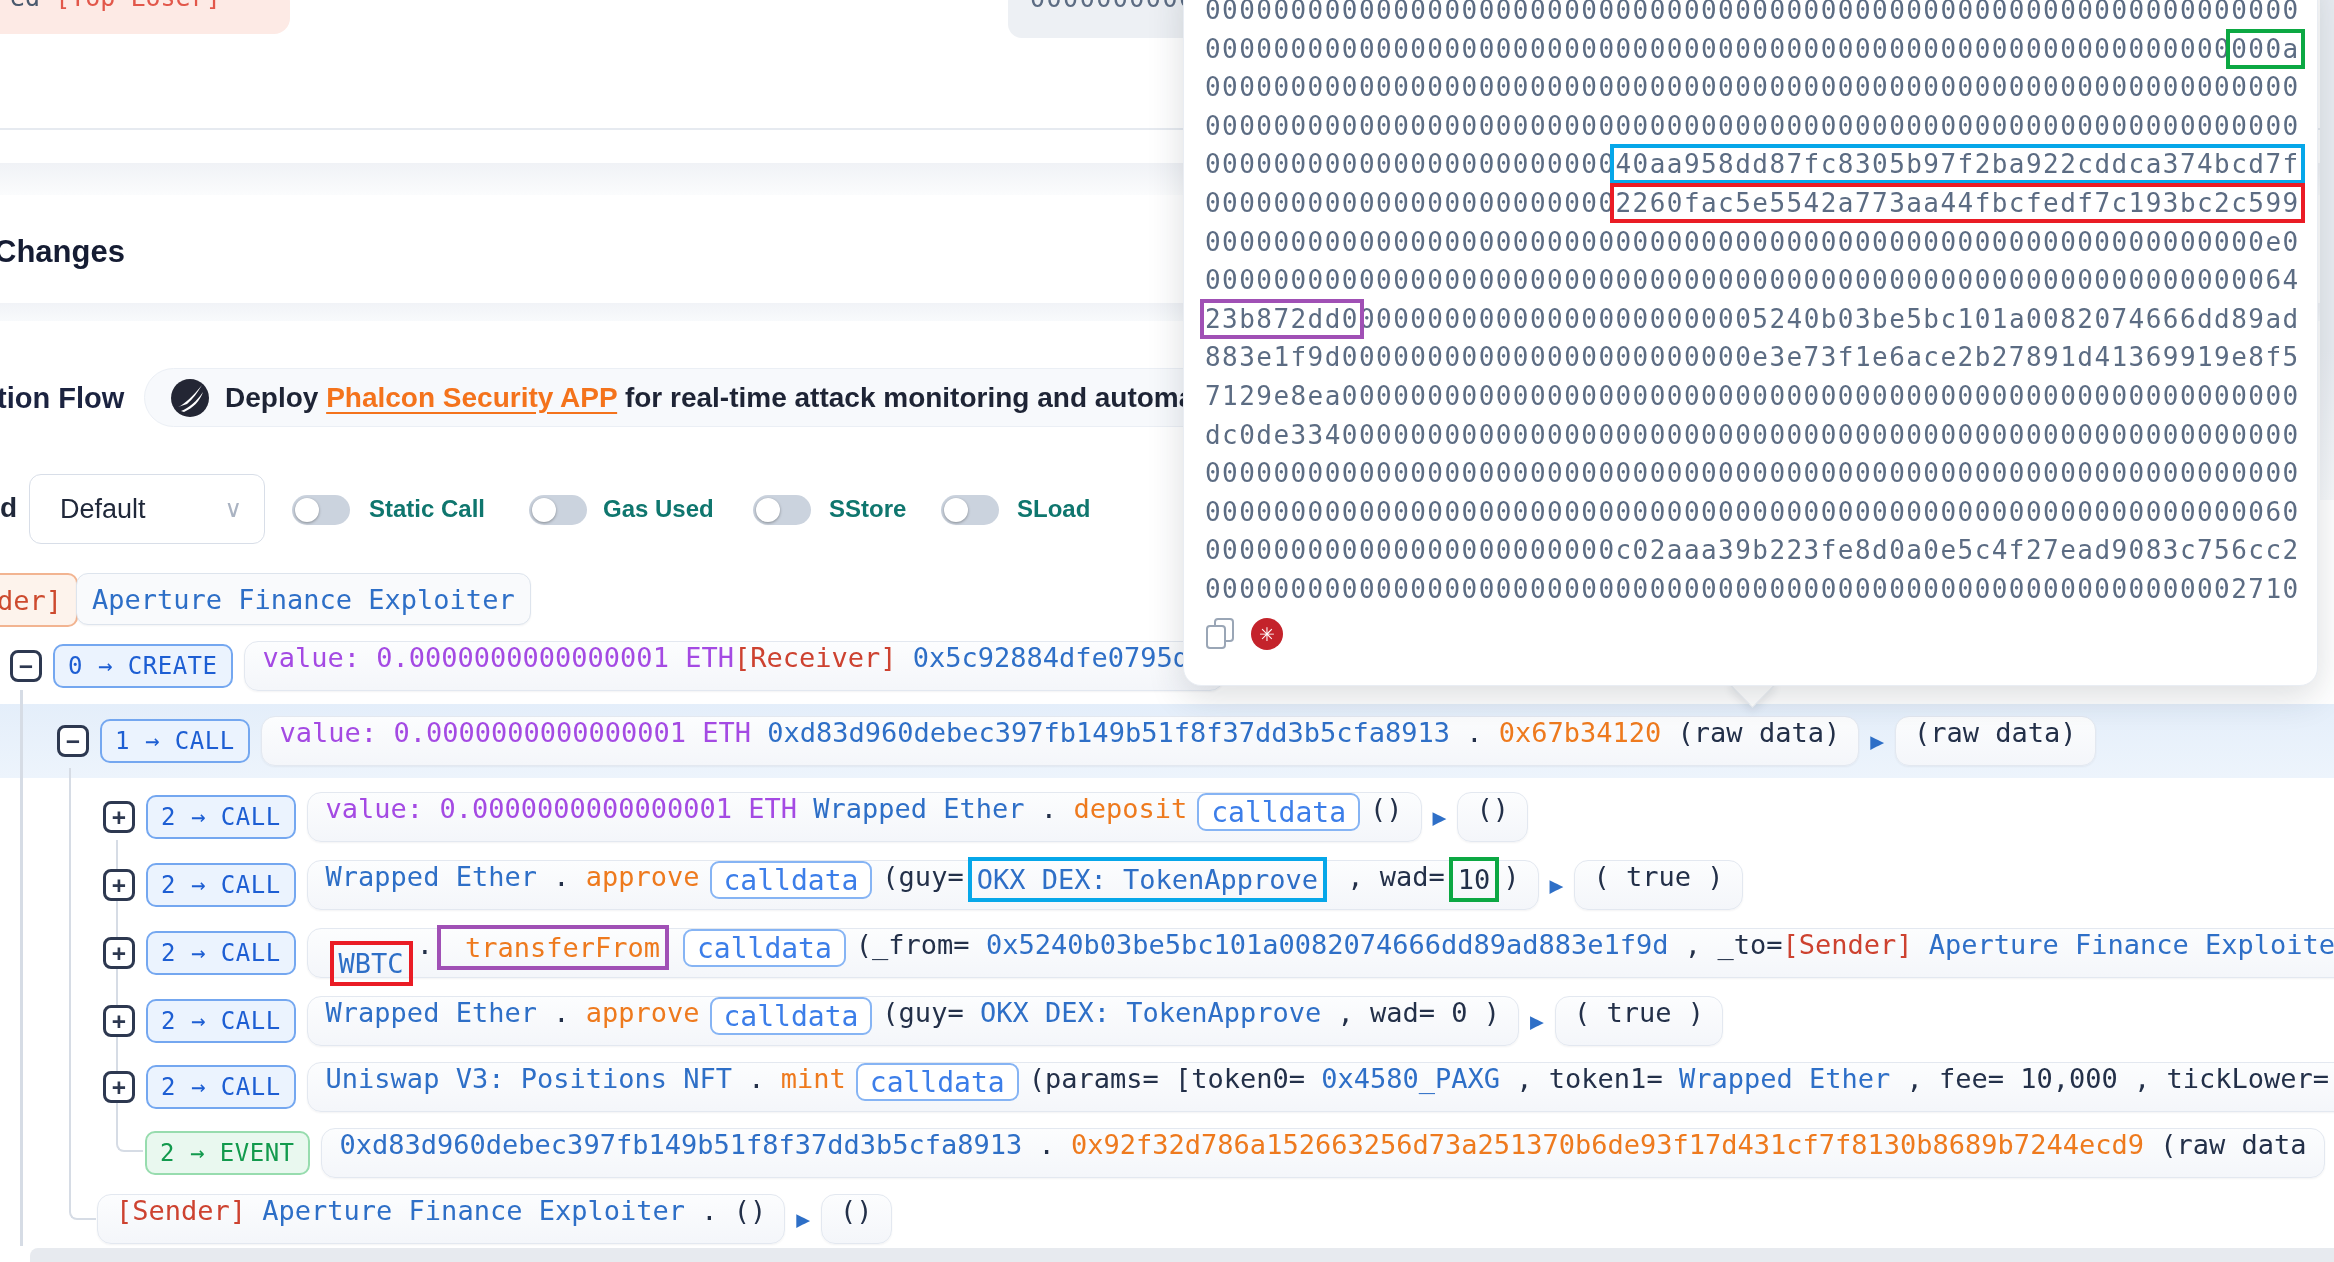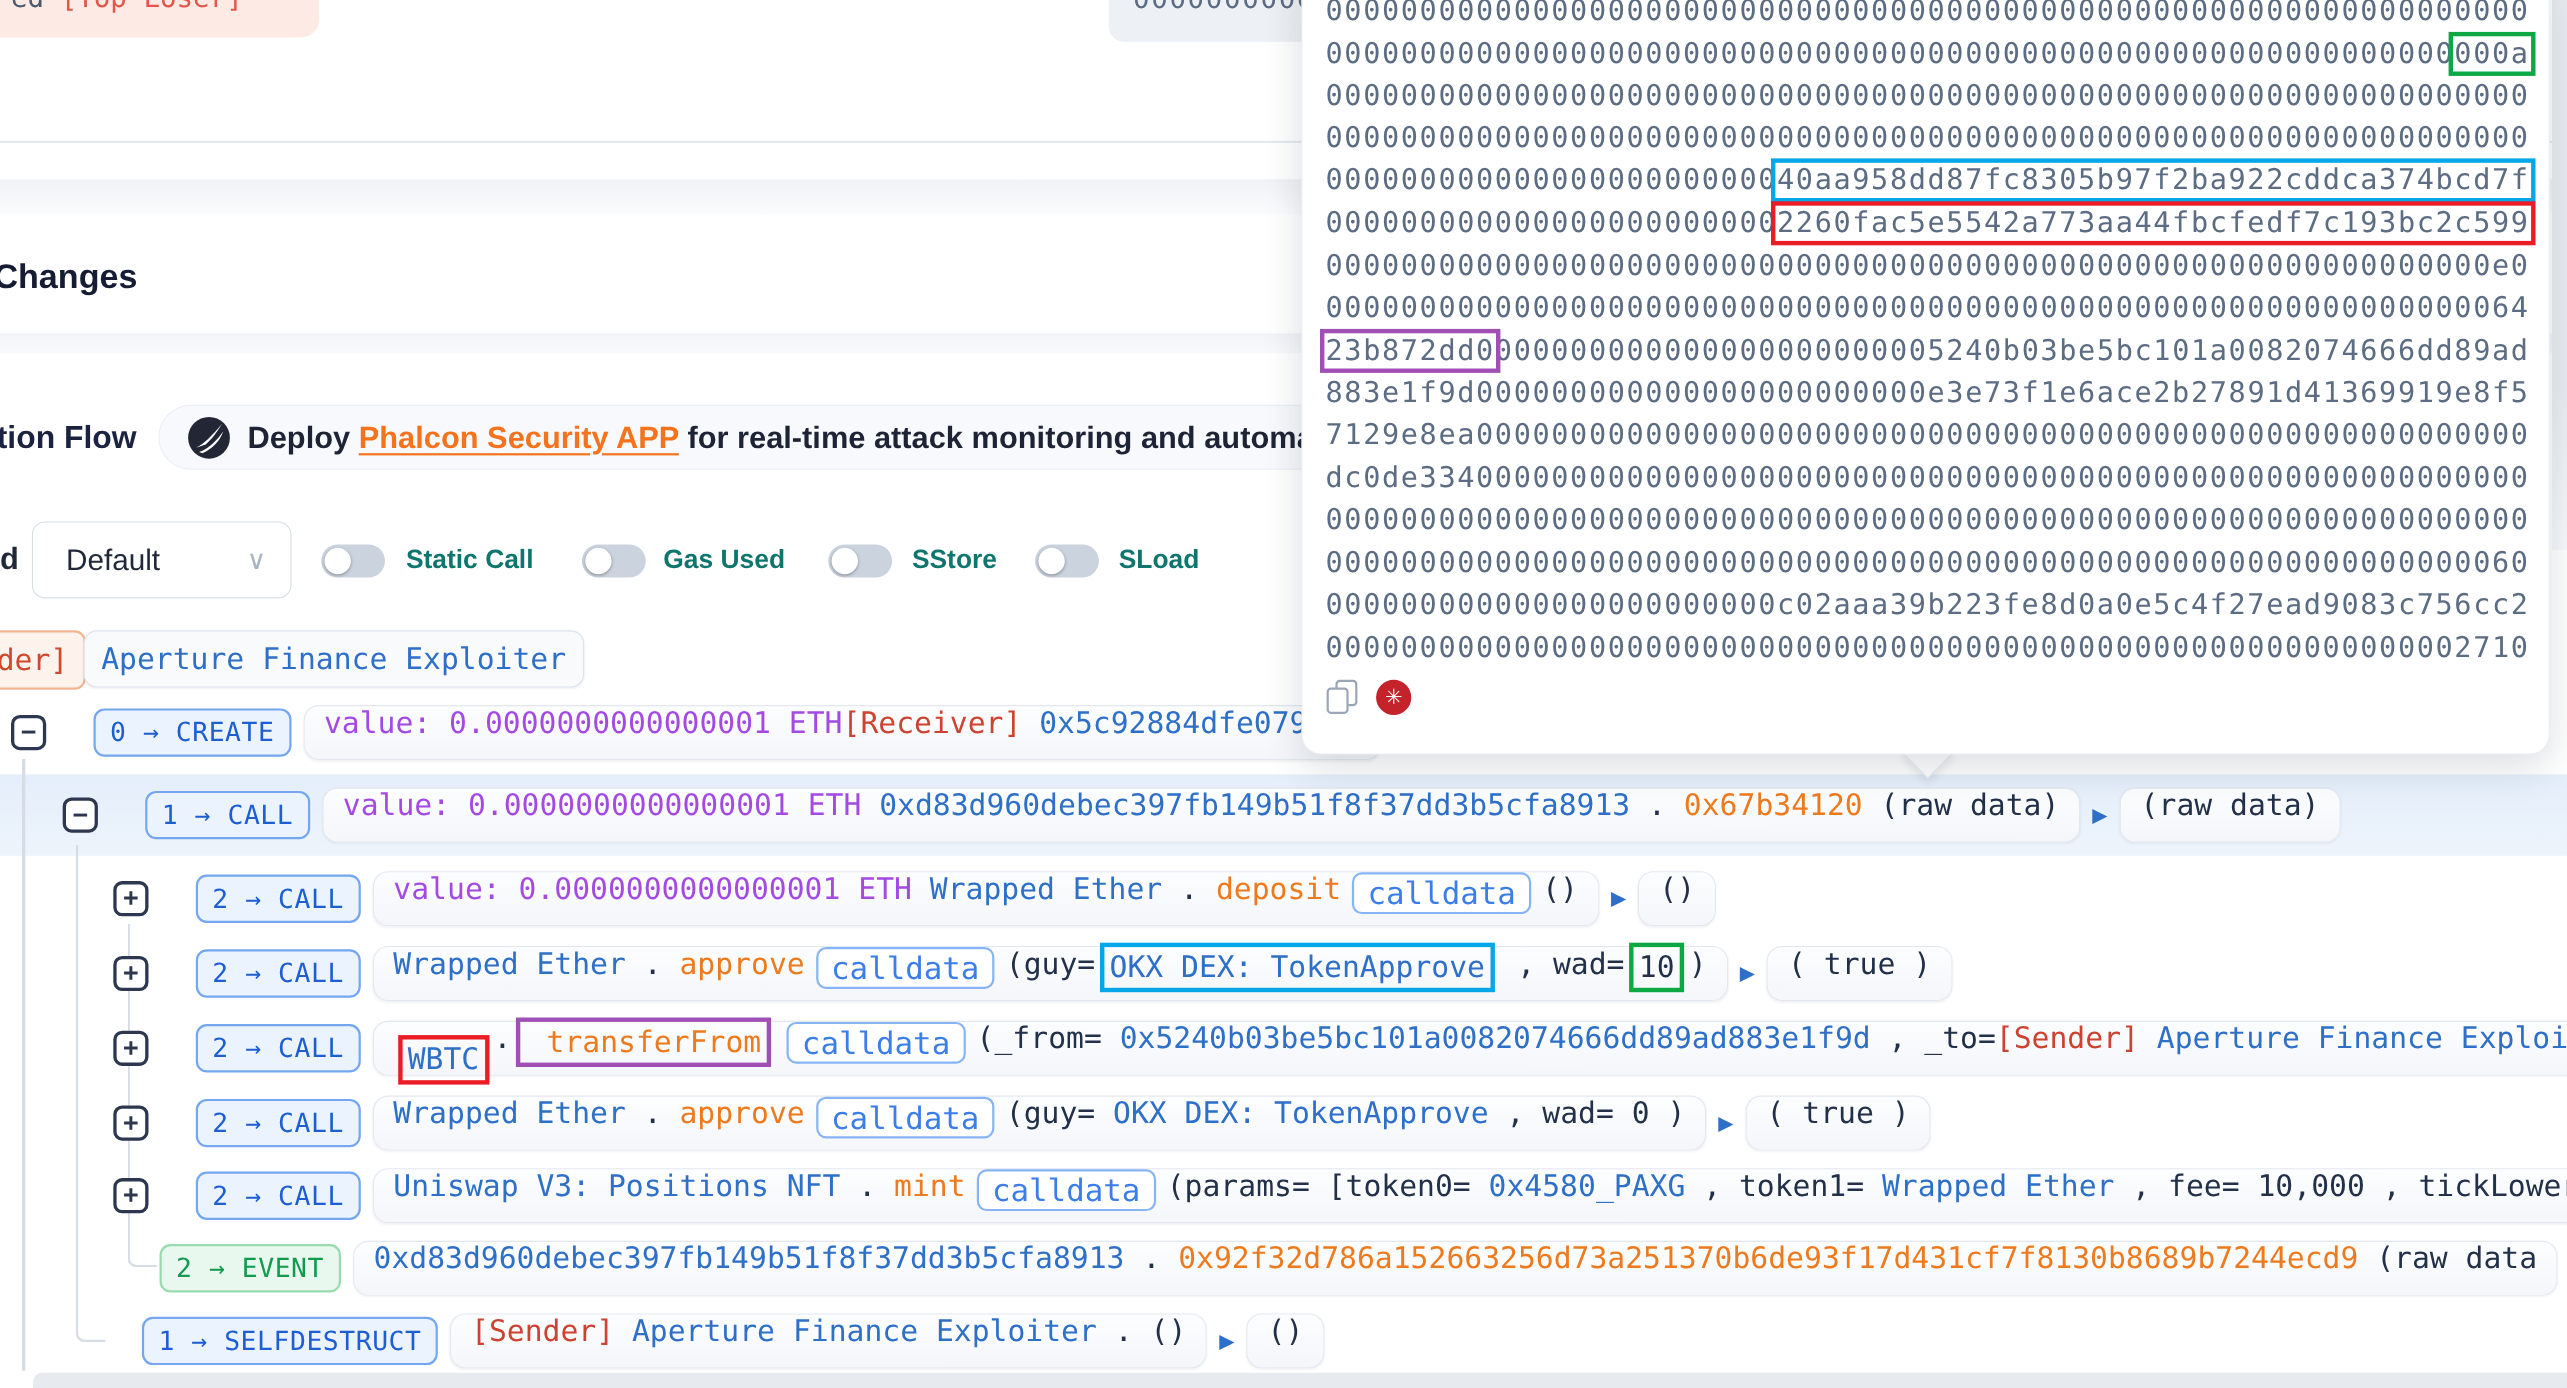--- a/index.html
+++ b/index.html
@@ -68,21 +68,21 @@
   .gl-c{left:116px;top:840px;width:27px;height:312px;border-left:2.5px solid #d6dce5;
         border-bottom:2.5px solid #d6dce5;border-bottom-left-radius:8px;box-sizing:border-box;}
 
   .trace-row{position:absolute;display:flex;align-items:center;gap:11px;height:50px;z-index:3;white-space:pre;
              font-family:"DejaVu Sans Mono",monospace;}
   .tbtn{width:32px;height:32px;border:3px solid #2d3850;border-radius:8px;background:#fff;color:#2d3850;
         display:inline-flex;align-items:center;justify-content:center;font:700 23px "DejaVu Sans Mono",monospace;
         box-sizing:border-box;flex:none;cursor:pointer;}
   .lvl{height:44px;display:inline-flex;align-items:center;border-radius:10px;padding:0 13px;
        font-size:24px;letter-spacing:.5px;box-sizing:border-box;flex:none;cursor:pointer;}
-  .lvl.call{background:#ebf3fe;border:2px solid #74a7f0;color:#1d5ed3;margin-left:32px;}
+  .lvl.call{background:#ebf3fe;border:2px solid #74a7f0;color:#1d5ed3;}
   .lvl.event{background:#e9f8ef;border:2px solid #97dcae;color:#129a4d;}
   .pill{display:inline-flex;align-items:flex-start;height:50px;border-radius:14px;border:1.5px solid #e3e8f0;
         background:linear-gradient(180deg,#fcfdfe,#f4f6fa);box-shadow:0 1px 2px rgba(15,23,42,.05);
         padding:0 18px;font-size:27px;box-sizing:border-box;flex:none;color:var(--dark-text);}
   .c-purple{color:var(--purple-text);} .c-blue{color:var(--blue-text);} .c-orange{color:var(--orange-text);}
   .c-red{color:var(--red-text);} .c-dark{color:var(--dark-text);}
   .chip{display:inline-flex;align-items:center;height:38px;border:2px solid #86b4f4;border-radius:9px;
         color:#3c7ee9;font-size:28px;padding:0 12px;margin:0 10px;background:#fff;box-sizing:border-box;cursor:pointer;}
   .boxed{outline:4px solid var(--box-blue);outline-offset:0;margin:0 8px;padding:3px 5px;}
   .box-red{outline-color:var(--box-red);margin-top:16px;} .box-purple{outline-color:var(--box-purple);padding-left:24px;}
@@ -165,21 +165,21 @@
 
 <div id="trace-root">
     <div class="trace-row" style="top: 641px; left: 10px;"><span class="tbtn">−</span><span class="lvl call">0 → CREATE</span><div class="pill"><span class="c-purple">value: 0.0000000000000001 ETH</span><span class="c-red">[Receiver]</span><span class="c-dark"> </span><span class="c-blue">0x5c92884dfe0795db</span></div></div>
     <div class="trace-row" style="top: 716px; left: 57px;"><span class="tbtn">−</span><span class="lvl call">1 → CALL</span><div class="pill"><span class="c-purple">value: 0.0000000000000001 ETH </span><span class="c-blue">0xd83d960debec397fb149b51f8f37dd3b5cfa8913</span><span class="c-dark"> . </span><span class="c-orange">0x67b34120</span><span class="c-dark"> (raw data)</span></div><span class="play">▶</span><div class="pill">(raw data)</div></div>
     <div class="trace-row" style="top: 792px; left: 103px;"><span class="tbtn">+</span><span class="lvl call">2 → CALL</span><div class="pill"><span class="c-purple">value: 0.0000000000000001 ETH </span><span class="c-blue">Wrapped Ether</span><span class="c-dark"> . </span><span class="c-orange">deposit</span><span class="chip">calldata</span><span class="c-dark">()</span></div><span class="play">▶</span><div class="pill">()</div></div>
     <div class="trace-row" style="top: 860px; left: 103px;"><span class="tbtn">+</span><span class="lvl call">2 → CALL</span><div class="pill"><span class="c-blue">Wrapped Ether</span><span class="c-dark"> . </span><span class="c-orange">approve</span><span class="chip">calldata</span><span class="c-dark">(guy=</span><span class="c-blue boxed box-blue">OKX DEX: TokenApprove</span><span class="c-dark"> , wad=</span><span class="c-dark boxed box-green">10</span><span class="c-dark">)</span></div><span class="play">▶</span><div class="pill">( true )</div></div>
     <div class="trace-row" style="top: 928px; left: 103px;"><span class="tbtn">+</span><span class="lvl call">2 → CALL</span><div class="pill"><span class="c-blue boxed box-red">WBTC</span><span class="c-dark">.</span><span class="c-orange boxed box-purple">transferFrom</span><span class="chip">calldata</span><span class="c-dark">(_from= </span><span class="c-blue">0x5240b03be5bc101a0082074666dd89ad883e1f9d</span><span class="c-dark"> , _to=</span><span class="c-red">[Sender]</span><span class="c-dark"> </span><span class="c-blue">Aperture Finance Exploiter</span><span class="c-dark"> ,</span></div></div>
     <div class="trace-row" style="top: 996px; left: 103px;"><span class="tbtn">+</span><span class="lvl call">2 → CALL</span><div class="pill"><span class="c-blue">Wrapped Ether</span><span class="c-dark"> . </span><span class="c-orange">approve</span><span class="chip">calldata</span><span class="c-dark">(guy= </span><span class="c-blue">OKX DEX: TokenApprove</span><span class="c-dark"> , wad= 0 )</span></div><span class="play">▶</span><div class="pill">( true )</div></div>
     <div class="trace-row" style="top: 1062px; left: 103px;"><span class="tbtn">+</span><span class="lvl call">2 → CALL</span><div class="pill"><span class="c-blue">Uniswap V3: Positions NFT</span><span class="c-dark"> . </span><span class="c-orange">mint</span><span class="chip">calldata</span><span class="c-dark">(params= [token0= </span><span class="c-blue">0x4580_PAXG</span><span class="c-dark"> , token1= </span><span class="c-blue">Wrapped Ether</span><span class="c-dark"> , fee= 10,000 , tickLower= 0</span></div></div>
     <div class="trace-row" style="top: 1128px; left: 145px;"><span class="lvl event">2 → EVENT</span><div class="pill"><span class="c-blue">0xd83d960debec397fb149b51f8f37dd3b5cfa8913</span><span class="c-dark"> . </span><span class="c-orange">0x92f32d786a152663256d73a251370b6de93f17d431cf7f8130b8689b7244ecd9</span><span class="c-dark"> (raw data</span></div></div>
-    <div class="trace-row" style="top: 1194px; left: 97px;"><span class="lvl call">1 → SELFDESTRUCT</span><div class="pill"><span class="c-red">[Sender]</span><span class="c-dark"> </span><span class="c-blue">Aperture Finance Exploiter</span><span class="c-dark"> . ()</span></div><span class="play">▶</span><div class="pill">()</div></div>
+    <div class="trace-row" style="top: 1194px; left: 97px;"><div class="pill"><span class="c-red">[Sender]</span><span class="c-dark"> </span><span class="c-blue">Aperture Finance Exploiter</span><span class="c-dark"> . ()</span></div><span class="play">▶</span><div class="pill">()</div></div>
   </div>
 
 <div class="abs pop-arrow"></div>
 <div class="abs popover">
   <div id="hex-lines">
       <div class="hex-line"><span>0000000000000000000000000000000000000000000000000000000000000000</span></div>
       <div class="hex-line"><span>000000000000000000000000000000000000000000000000000000000000</span><span class="hb" style="outline-color: var(--box-green);">000a</span></div>
       <div class="hex-line"><span>0000000000000000000000000000000000000000000000000000000000000000</span></div>
       <div class="hex-line"><span>0000000000000000000000000000000000000000000000000000000000000000</span></div>
       <div class="hex-line"><span>000000000000000000000000</span><span class="hb" style="outline-color: var(--box-blue);">40aa958dd87fc8305b97f2ba922cddca374bcd7f</span></div>

